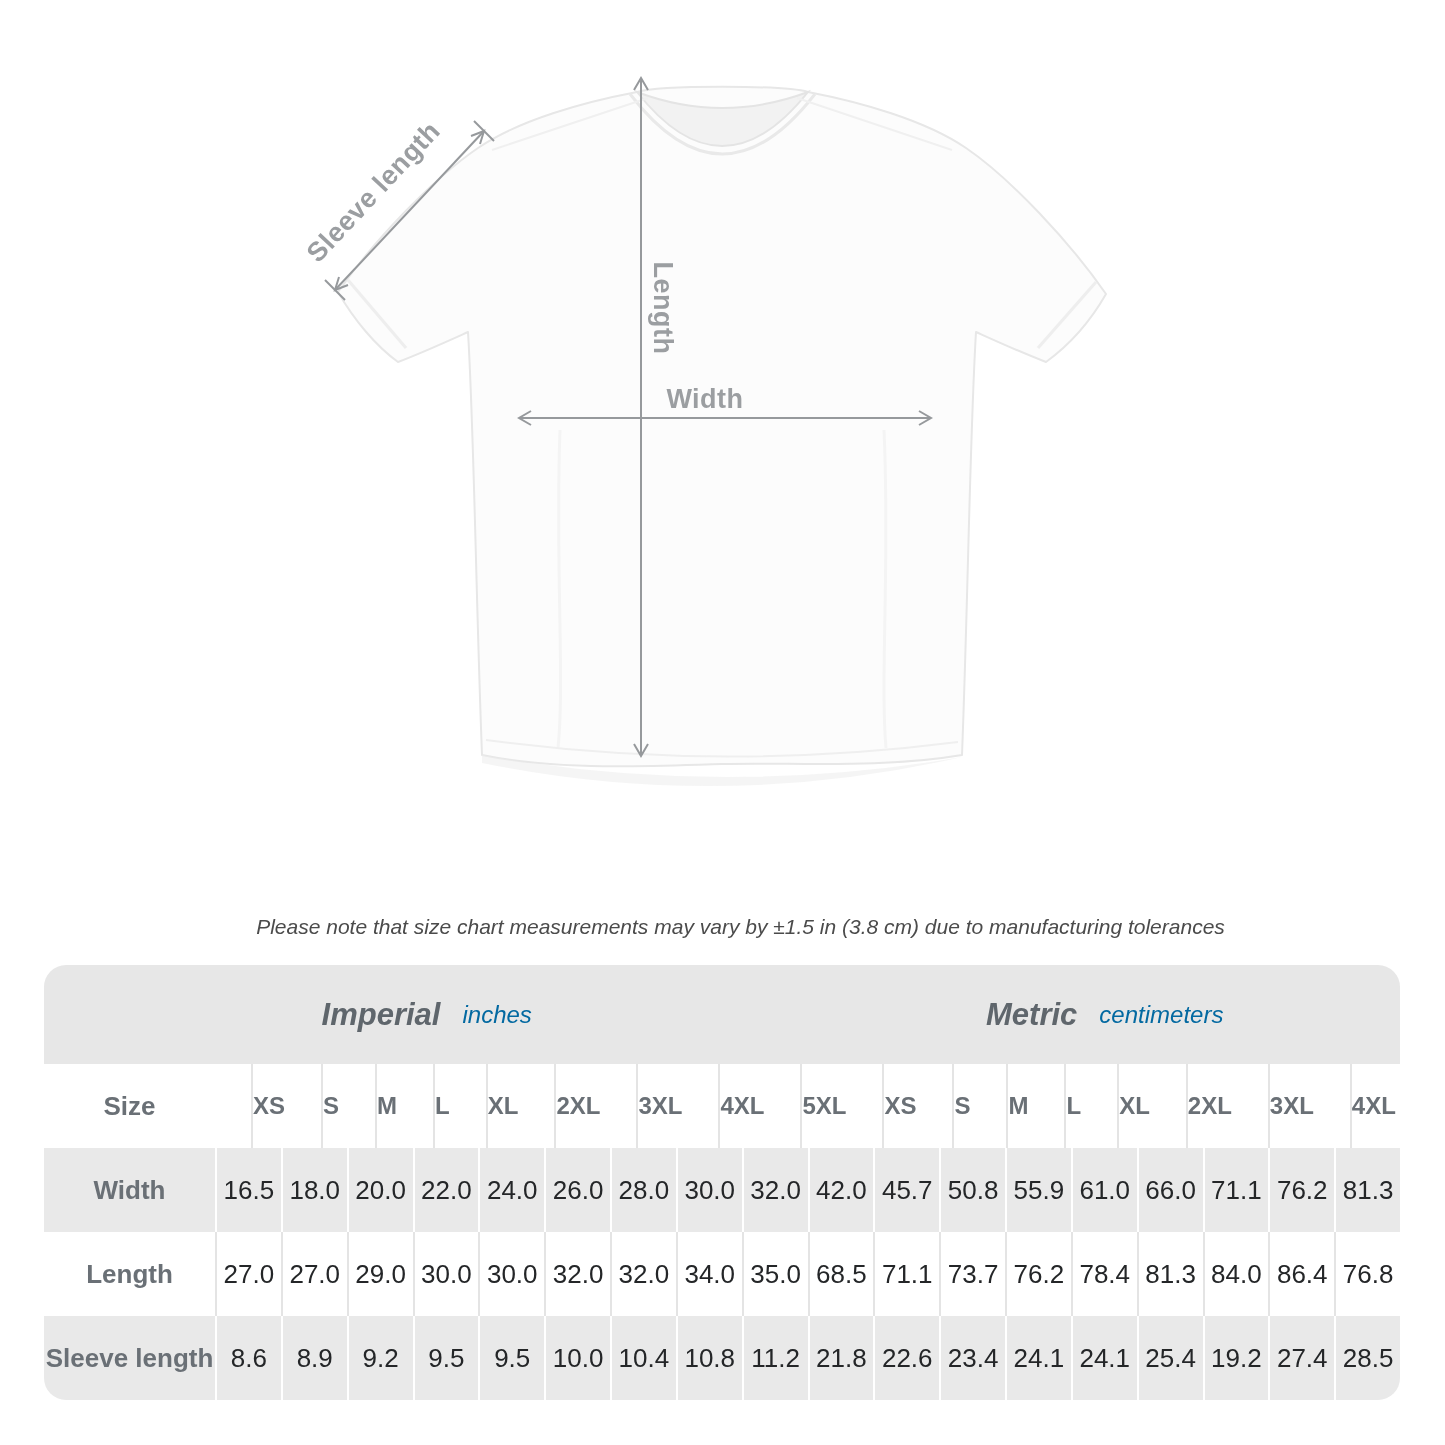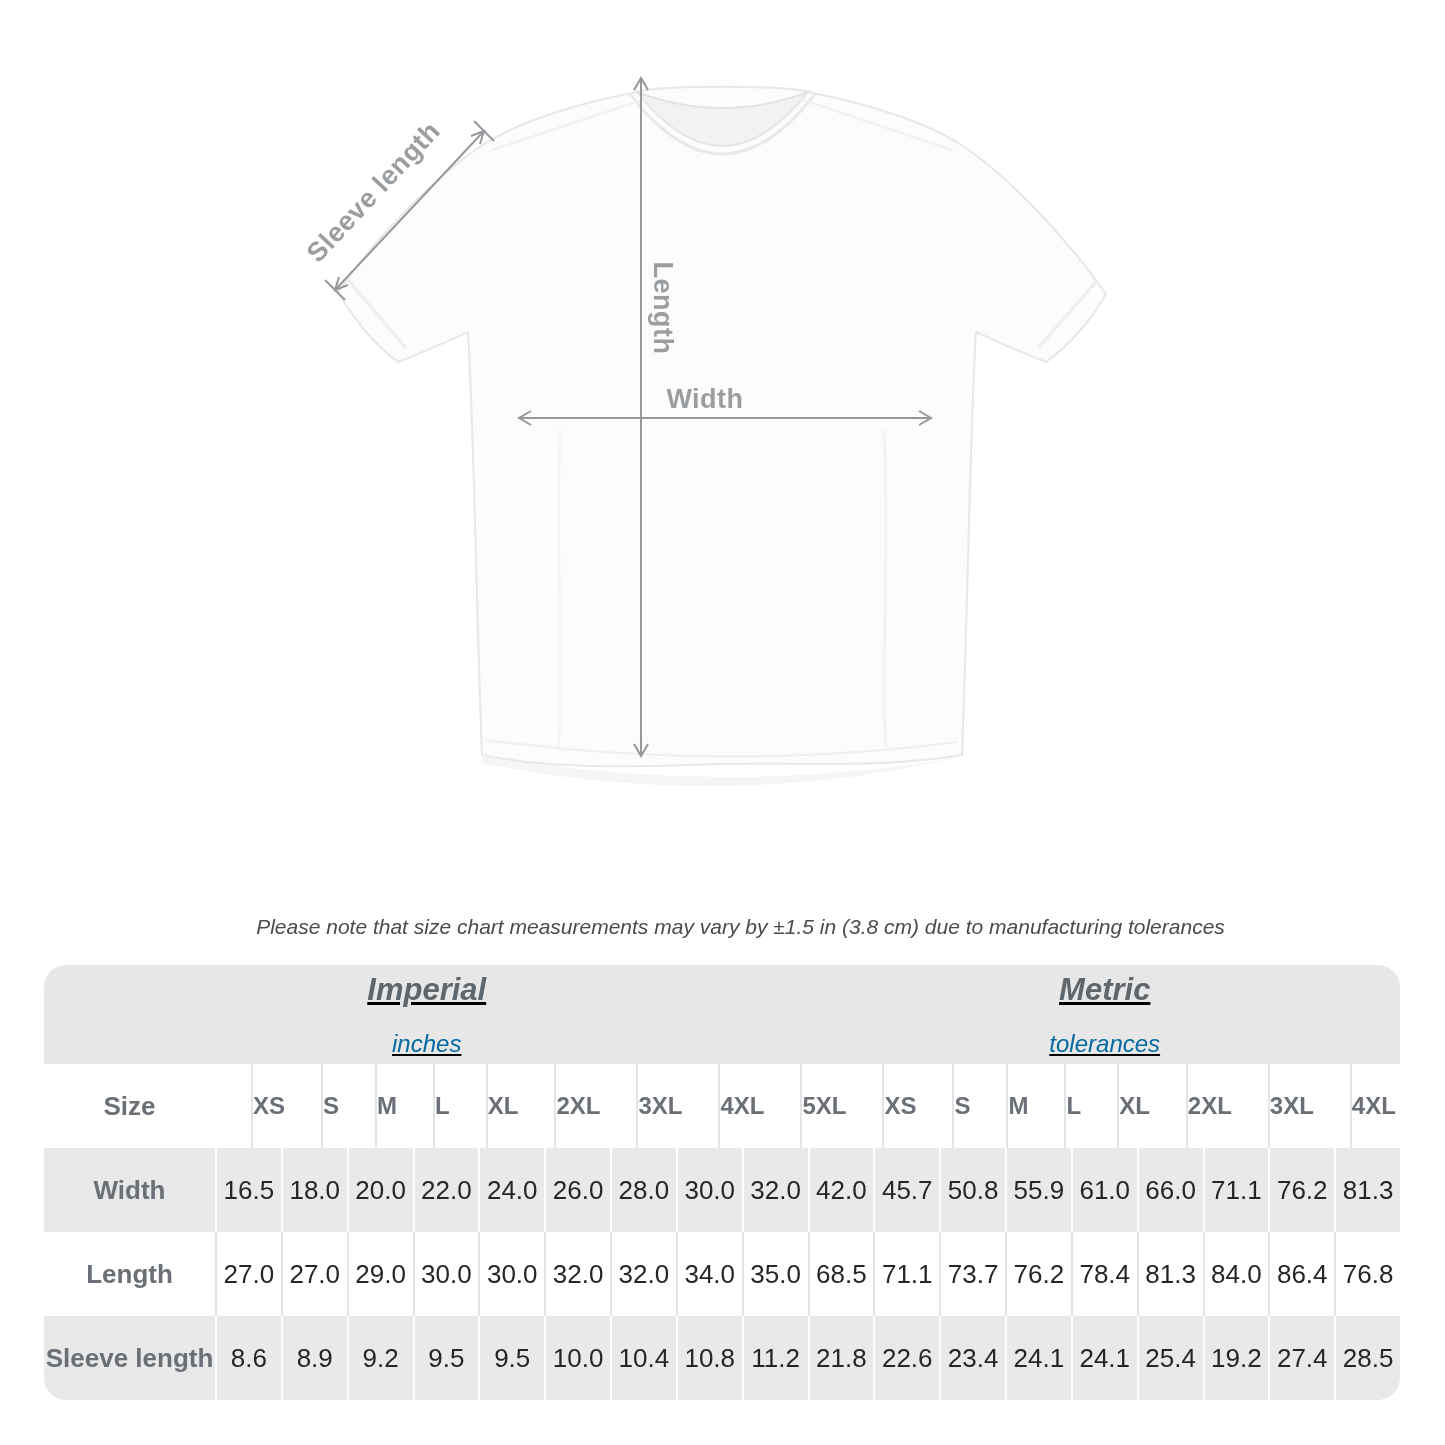--- a/index.html
+++ b/index.html
@@ -18,21 +18,21 @@
     position:absolute; left:0; top:894px; width:1445px;
     text-align:center; font-style:italic; font-size:21px; color:#4b4b4b;margin-left:18px;
   }
 
   
   .size-table {
     position:absolute; left:44px; top:965px; width:1356px; height:435px;
     border-radius:22px; overflow:hidden; background:#ffffff;
   }
   .band { display:flex; height:99px; background:#e7e7e7; }
-  .band-cell { display:flex; flex-direction:column; align-items:center; justify-content:center; gap:22px;text-decoration:underline; }
+  .band-cell { display:flex; flex-direction:row; align-items:center; justify-content:center; gap:22px; }
   .band-imperial { width:56.45%; }
   .band-metric  { width:43.55%; }
   .band-title { font-size:31px; font-weight:bold; font-style:italic; color:#5f666c; }
   .band-sub   { font-size:24px; font-style:italic; color:#0369a1; }
 
   .grid-row { display:grid; grid-template-columns:171px repeat(18,1fr); height:84px; }
   .cell {
     display:flex; align-items:center; justify-content:center;
     font-size:26px; color:#242628; border-left:2px solid transparent;
   }
@@ -117,21 +117,21 @@
   <p class="note">Please note that size chart measurements may vary by ±1.5 in (3.8 cm) due to manufacturing tolerances</p>
 
   <div class="size-table">
     <div class="band">
       <div class="band-cell band-imperial">
         <div class="band-title">Imperial</div>
         <div class="band-sub">inches</div>
       </div>
       <div class="band-cell band-metric">
         <div class="band-title">Metric</div>
-        <div class="band-sub">tolerances</div>
+        <div class="band-sub">centimeters</div>
       </div>
     </div>
     <div id="size-grid">
         <div class="grid-row row-white">
           <div class="cell corner-label">Size</div>
           <div class="cell size-head">XS</div>
           <div class="cell size-head">S</div>
           <div class="cell size-head">M</div>
           <div class="cell size-head">L</div>
           <div class="cell size-head">XL</div>

